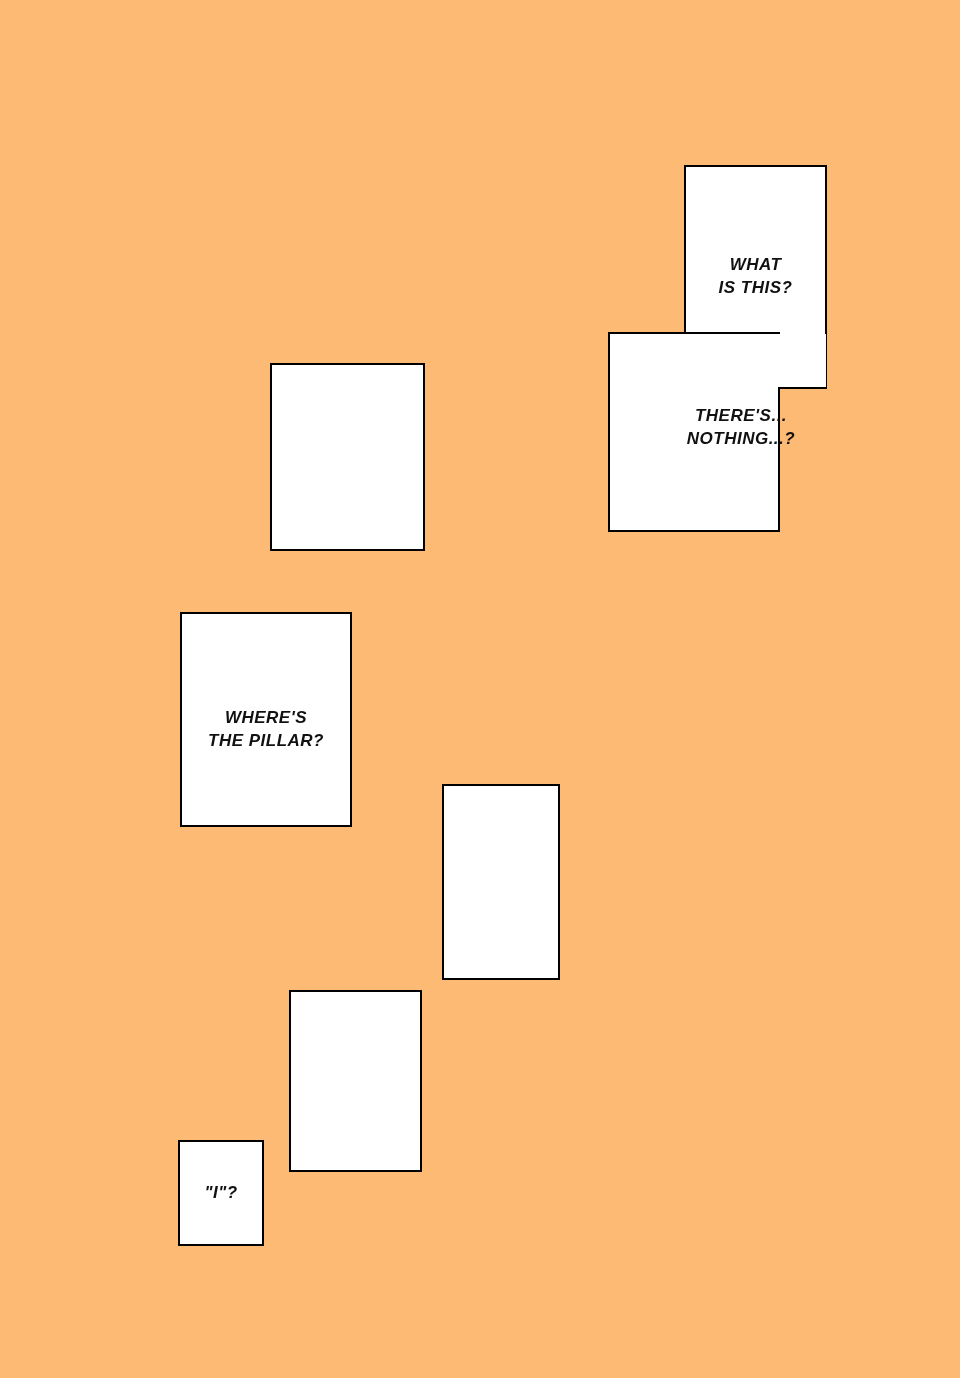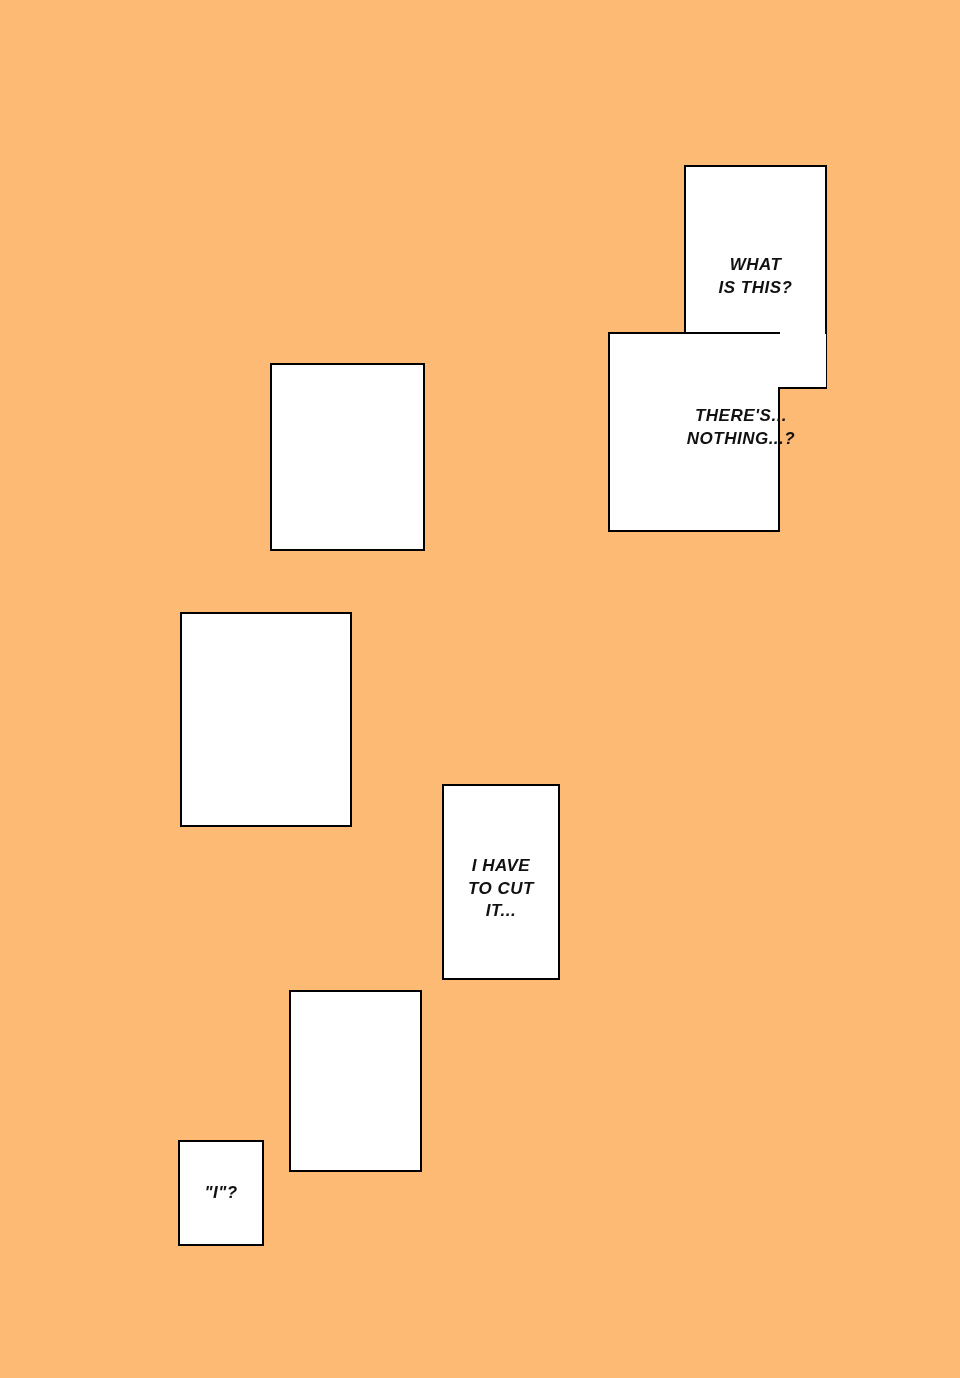--- a/index.html
+++ b/index.html
@@ -71,24 +71,23 @@
     <div class="panel-text" style="left:684px; top:165px; width:143px; height:224px;">WHAT
 IS THIS?</div>
 
     <div class="panel-text" style="left:608px; top:348px; width:172px; height:160px;margin-left:47px;">THERE'S...
 NOTHING...?</div>
   </div>
 
   <div class="panel" style="left:270px; top:363px; width:155px; height:188px;"></div>
 
   <div class="panel" style="left:180px; top:612px; width:172px; height:215px;"></div>
+  <div class="panel-text" style="left:180px; top:640px; width:172px; height:180px;">WHERE'S
+THE PILLAR?</div>
 
   <div class="panel" style="left:442px; top:784px; width:118px; height:196px;"></div>
-  <div class="panel-text" style="left:442px; top:800px; width:118px; height:178px;">I HAVE
-TO CUT
-IT...</div>
 
   <div class="panel" style="left:289px; top:990px; width:133px; height:182px;"></div>
 
   <div class="panel" style="left:178px; top:1140px; width:86px; height:106px;"></div>
   <div class="panel-text" style="left:178px; top:1140px; width:86px; height:106px;">"I"?</div>
 
 </div>
 
 </body></html>

